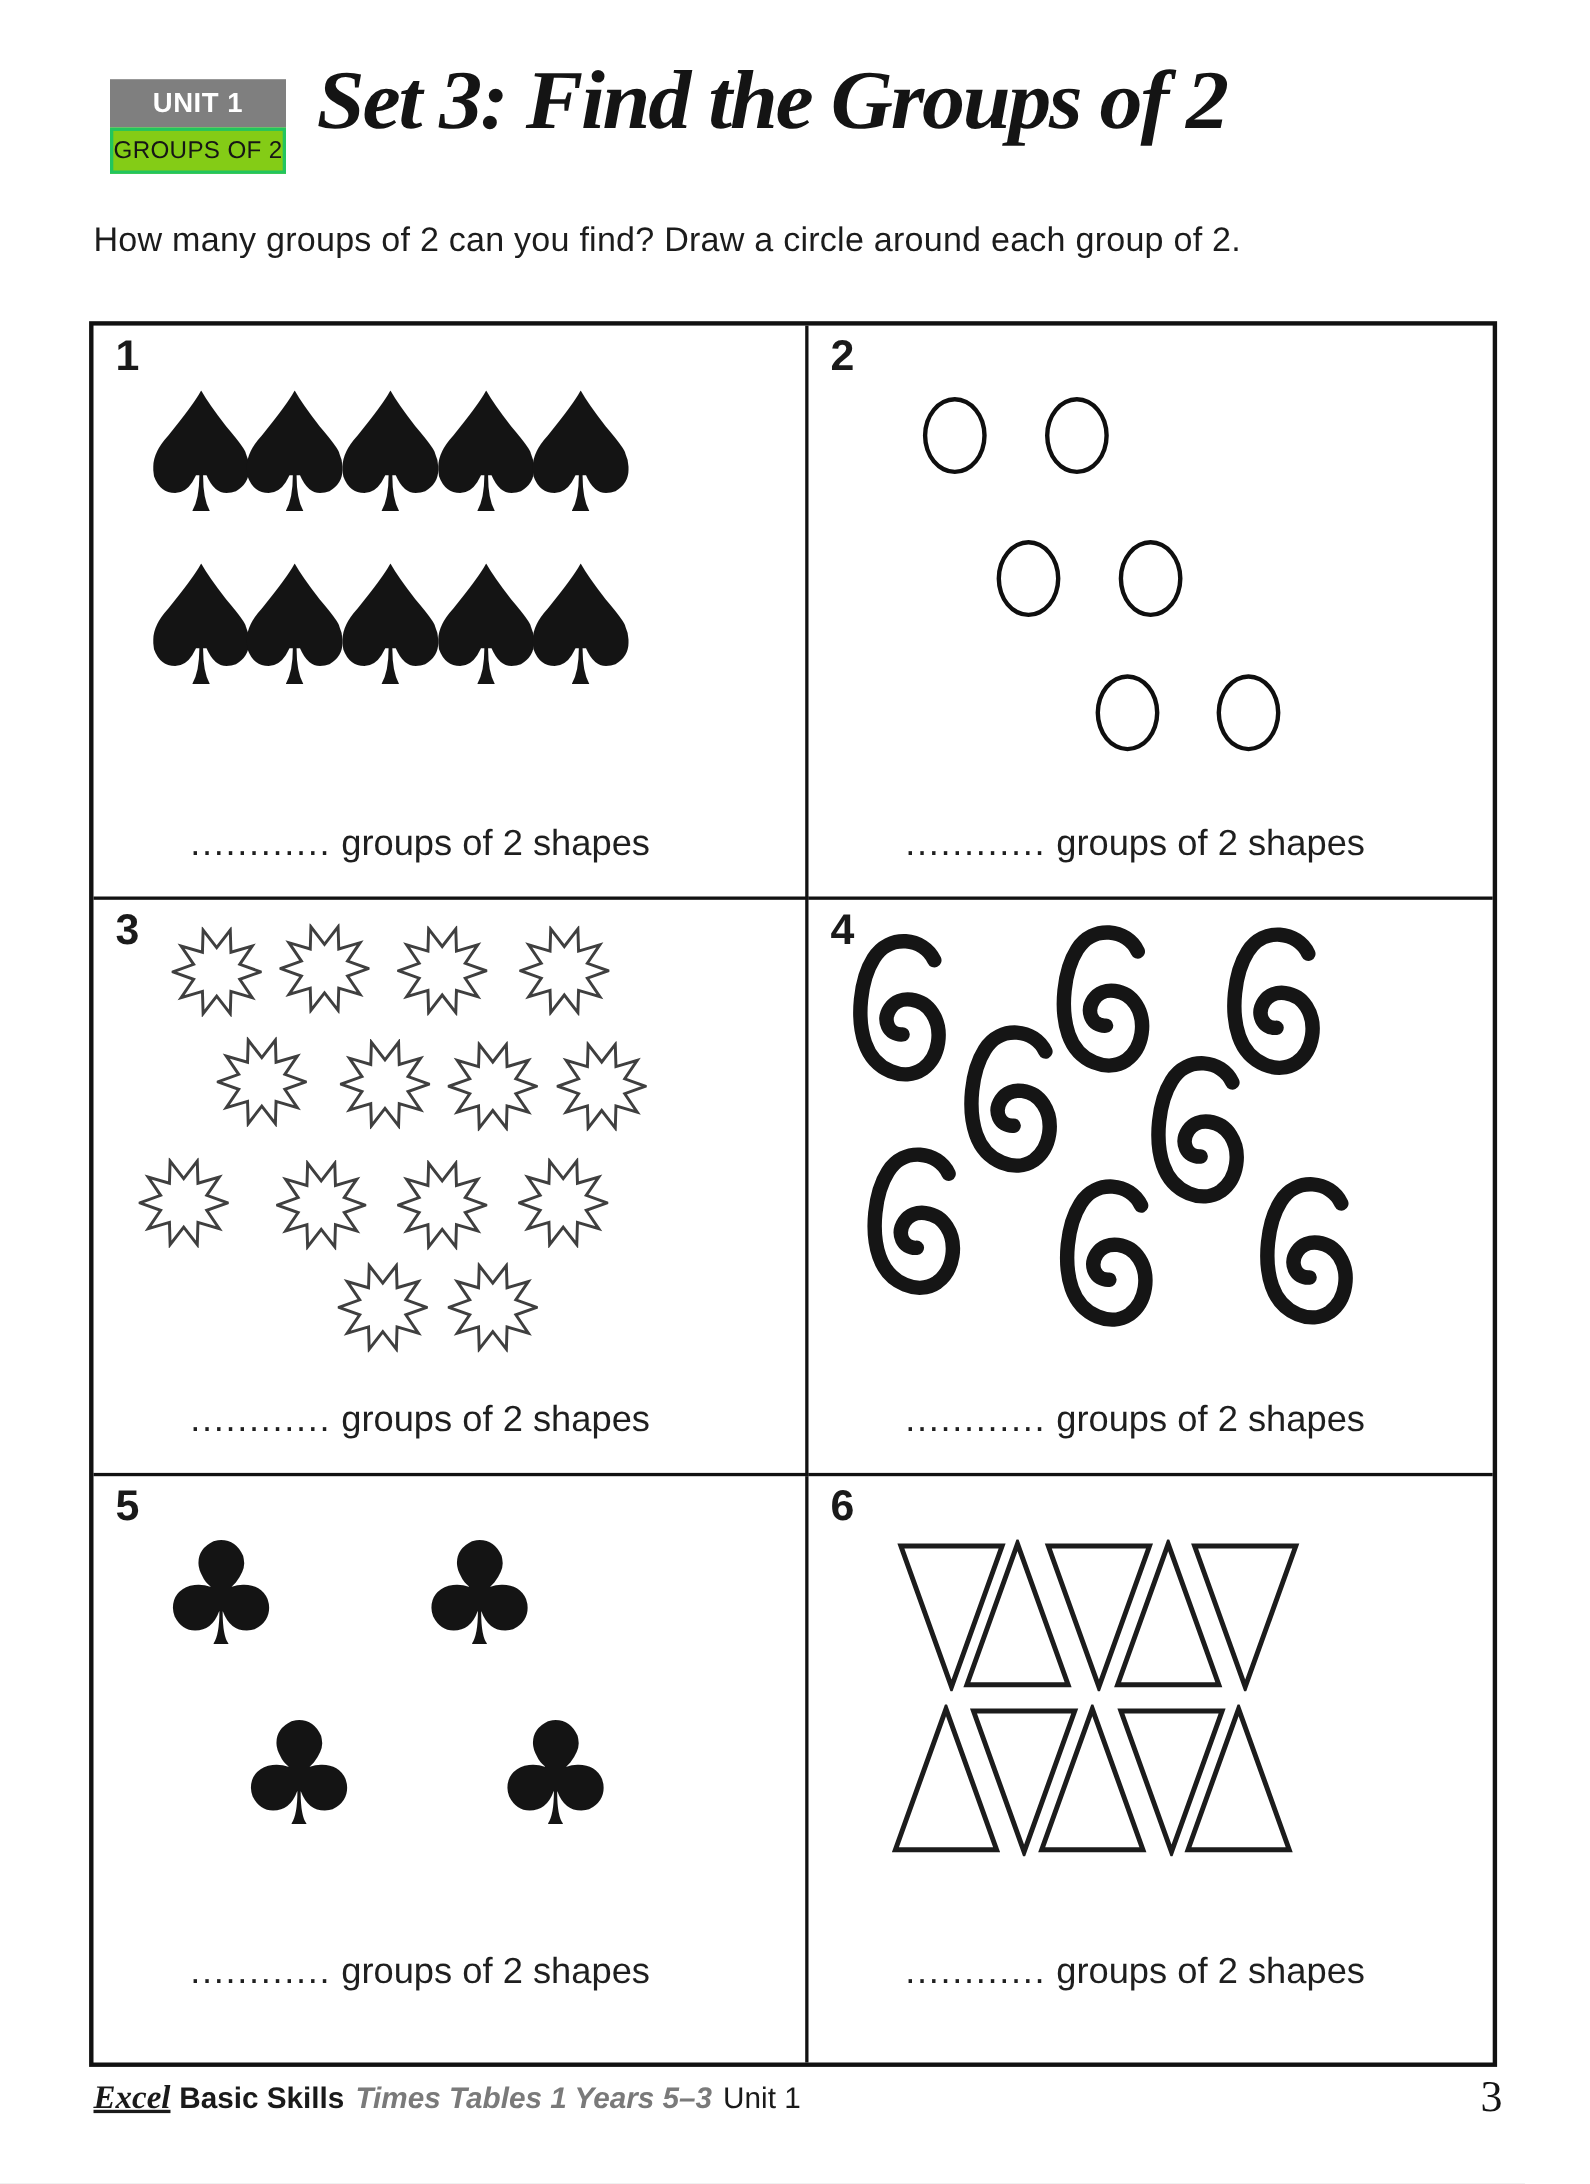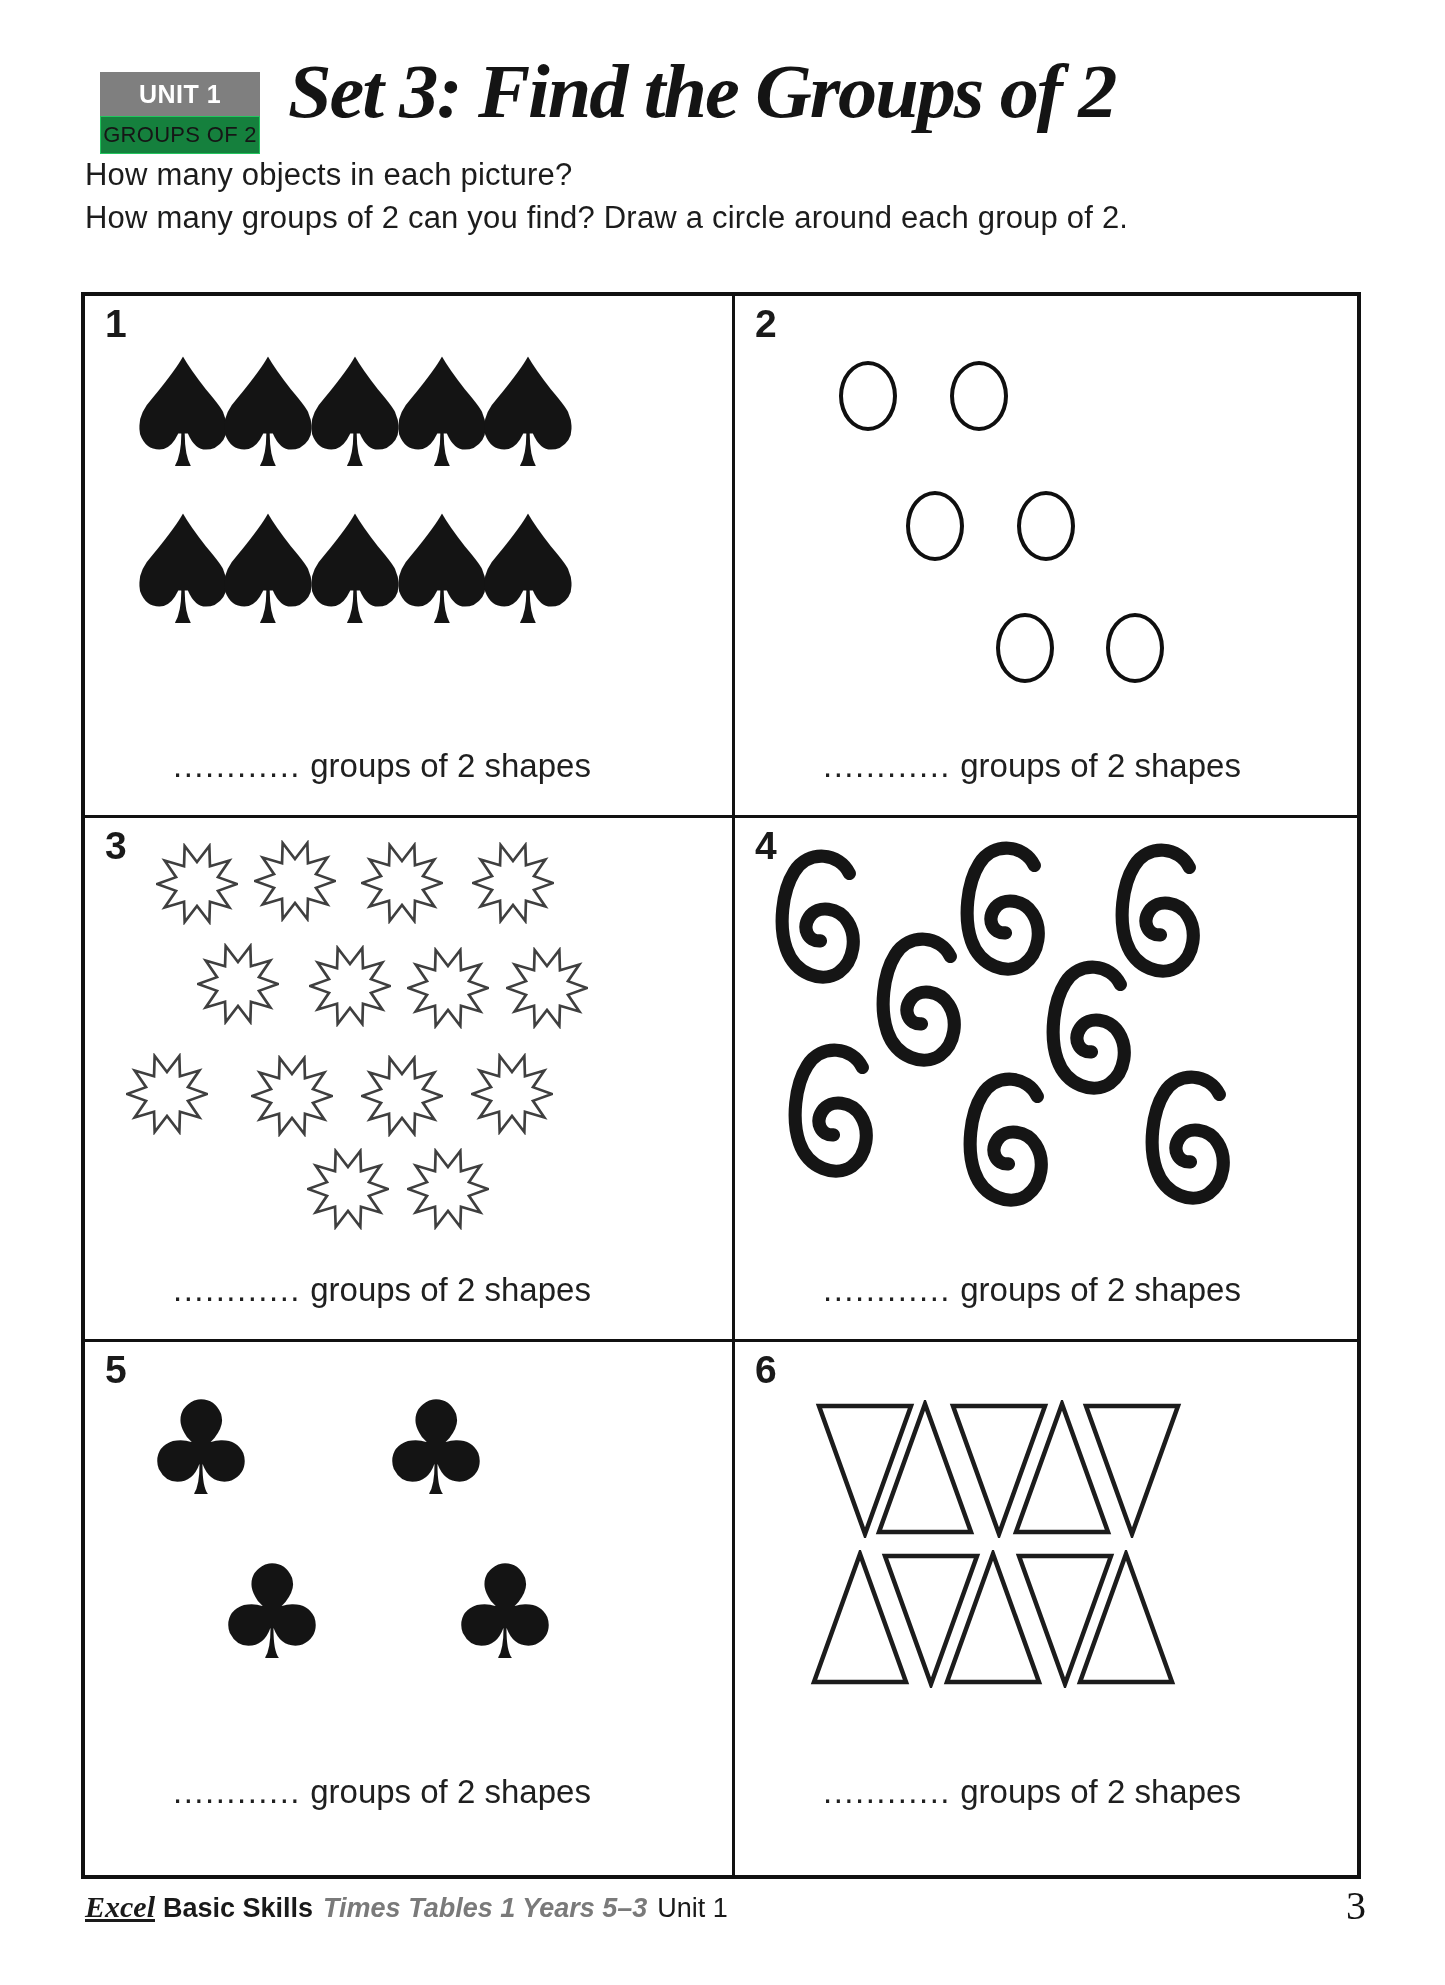--- a/index.html
+++ b/index.html
@@ -3,21 +3,21 @@
 <meta charset="utf-8">
 <style>
   html,body{margin:0;padding:0;background:#e8e8e8;}
   .page{position:relative;width:1445px;height:1985px;background:#ffffff;overflow:hidden;
         font-family:"Liberation Sans",sans-serif;color:#1a1a1a;}
 
   
   .badge{position:absolute;left:100px;top:72px;width:160px;}
   .badge-top{height:44px;background:#7f7f7f;color:#ffffff;font-weight:700;font-size:25px;
              display:flex;align-items:center;justify-content:center;letter-spacing:.5px;}
-  .badge-bottom{height:36px;background:#15803d;border:1px solid #22c55e;color:#161616;
+  .badge-bottom{height:36px;background:#84cc16;border:3px solid #22c55e;color:#161616;
              font-size:22px;display:flex;align-items:center;justify-content:center;letter-spacing:.3px;}
 
   
   .title{position:absolute;left:288px;top:48px;margin:0;white-space:nowrap;
          font-family:"Liberation Serif",serif;font-style:italic;font-weight:700;
          font-size:76px;letter-spacing:-2px;transform:scaleX(1.03);transform-origin:left top;color:#141414;}
   .instr{position:absolute;margin:0;font-size:31px;letter-spacing:.2px;color:#1c1c1c;}
   .i1{left:85px;top:157px;}
   .i2{left:85px;top:200px;}
 
@@ -55,21 +55,20 @@
 
 <div class="page">
 
   <div class="badge">
     <div class="badge-top">UNIT 1</div>
     <div class="badge-bottom">GROUPS OF 2</div>
   </div>
 
   <h1 class="title">Set 3: Find the Groups of 2</h1>
 
-  <p class="instr i1">How many objects in each picture?</p>
   <p class="instr i2">How many groups of 2 can you find? Draw a circle around each group of 2.</p>
 
   <div class="grid" id="grid">
       <div class="cell bR bB">
         <div class="cellnum">1</div>
         <span class="shape suit spade" style="left: 98px; top: 122px;">♠</span>
         <span class="shape suit spade" style="left: 183px; top: 122px;">♠</span>
         <span class="shape suit spade" style="left: 270px; top: 122px;">♠</span>
         <span class="shape suit spade" style="left: 357px; top: 122px;">♠</span>
         <span class="shape suit spade" style="left: 443px; top: 122px;">♠</span>

